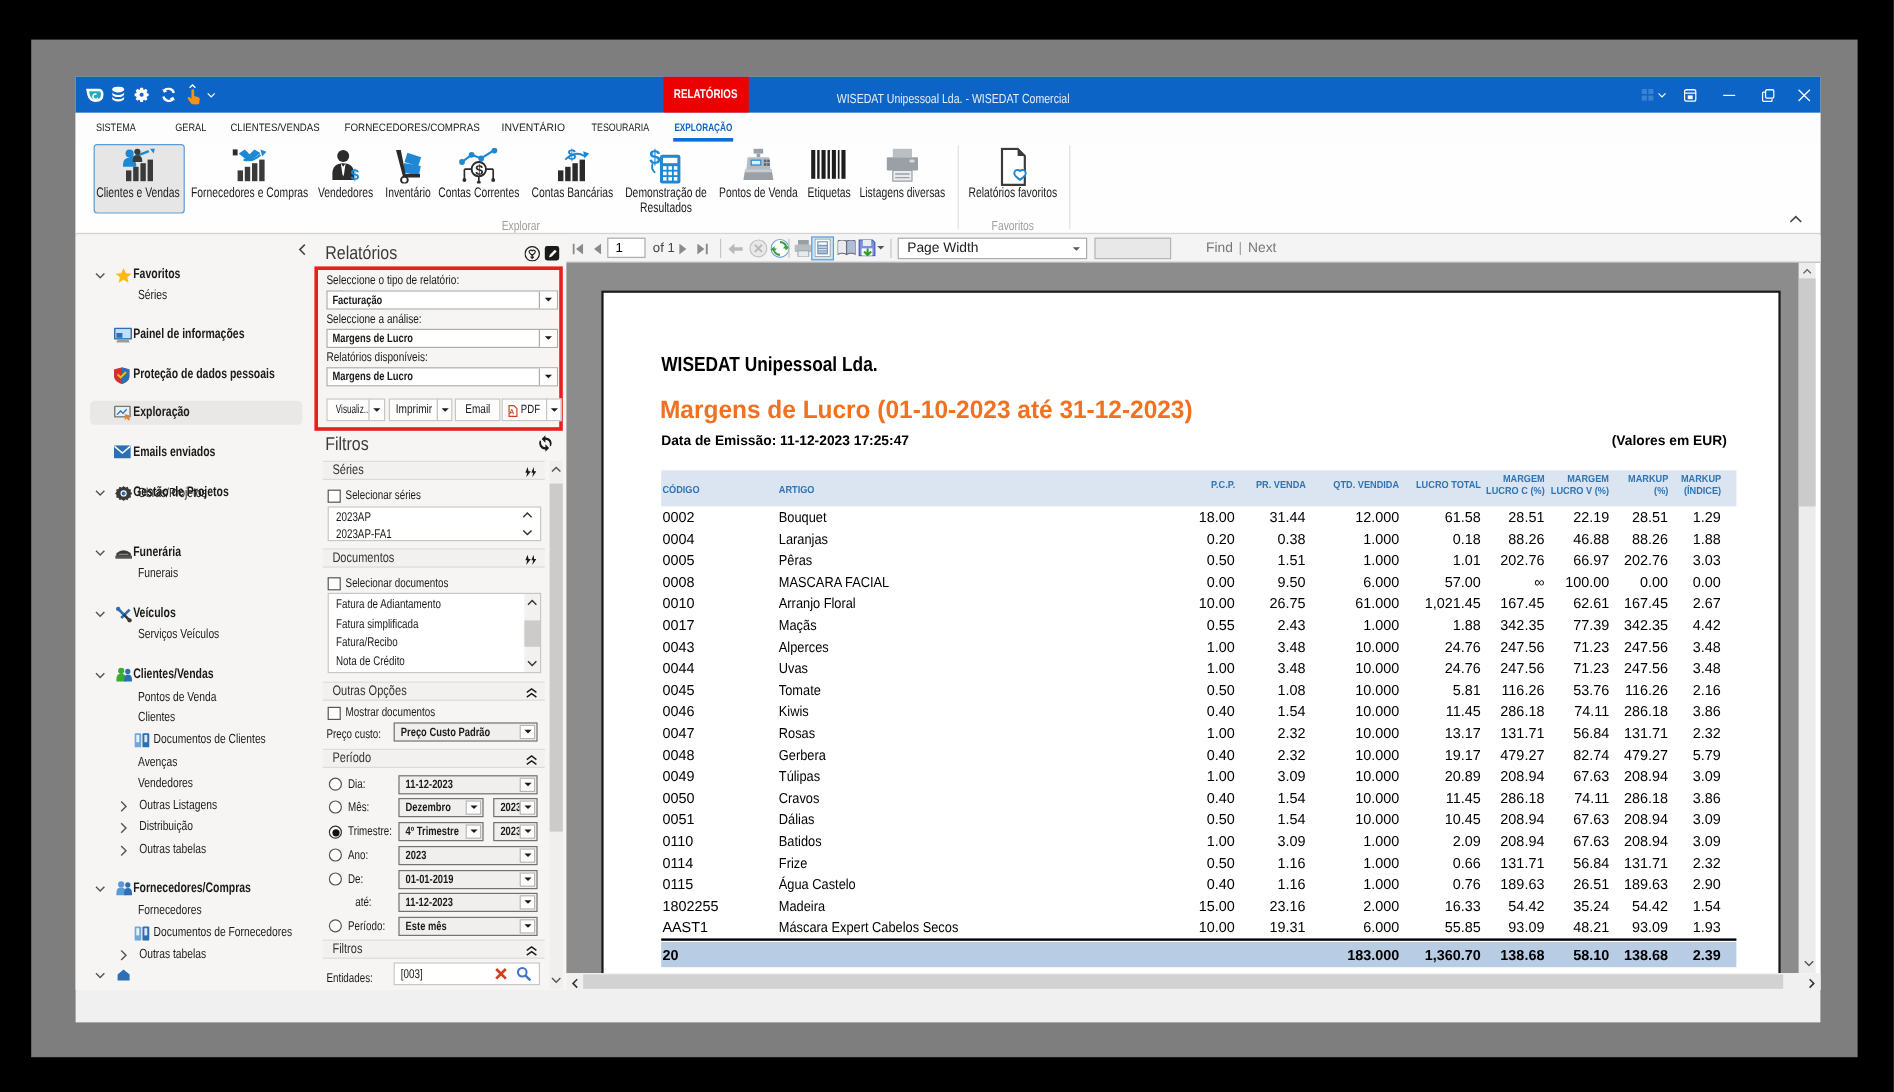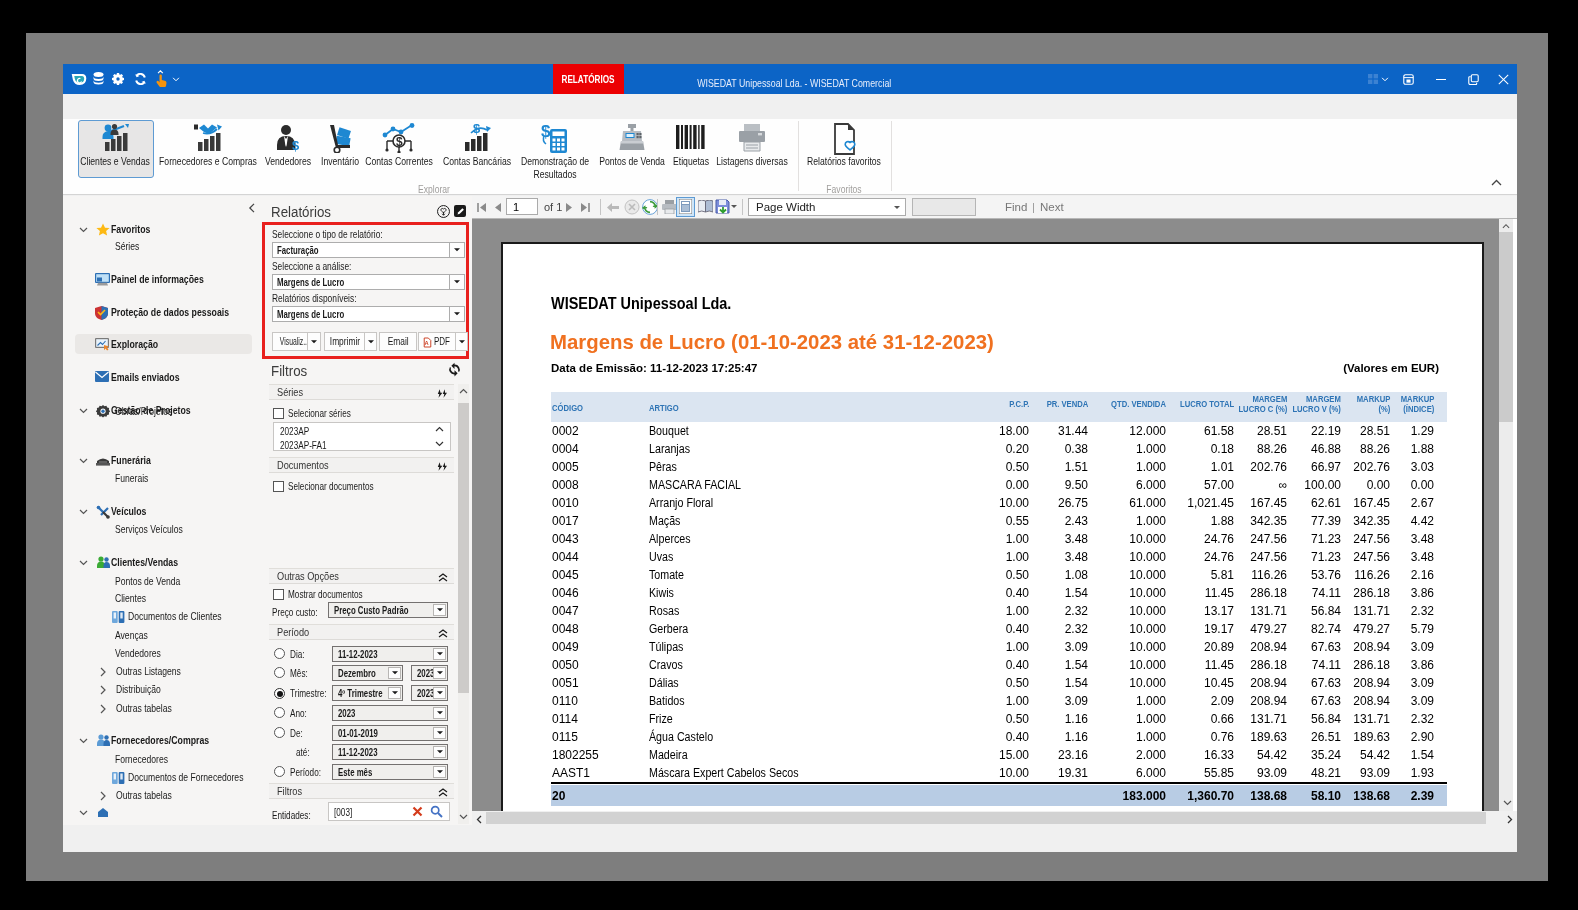--- a/index.html
+++ b/index.html
@@ -109,20 +109,30 @@
         </svg>
       <div style="position:absolute;left:1373px;top:15px;width:10px;height:1.4px;background:#fff"></div>
       <svg style="position:absolute;left:1405px;top:10px" width="11" height="11" viewBox="0 0 14 14" fill="none" stroke="#fff" stroke-width="1.4">
           <path d="M3.5 3.5 h-1.5 a1 1 0 0 0-1 1 v7 a2 2 0 0 0 2 2 h7 a1 1 0 0 0 1-1 v-1.5" stroke-linejoin="round"></path>
           <rect x="4.2" y="1" width="8.8" height="8.8" rx="1.5"></rect>
         </svg>
       <svg style="position:absolute;left:1435px;top:10px" width="11" height="11" viewBox="0 0 14 14" stroke="#fff" stroke-width="1.3">
           <line x1="1" y1="1" x2="13" y2="13"></line>
           <line x1="13" y1="1" x2="1" y2="13"></line>
         </svg>
+    </div>
+    <div id="menubar">
+      <span class="mi" style="left:17px;transform:scaleX(0.84)">SISTEMA</span>
+      <span class="mi" style="left:83px;transform:scaleX(0.85)">GERAL</span>
+      <span class="mi" style="left:129px;transform:scaleX(0.89)">CLIENTES/VENDAS</span>
+      <span class="mi" style="left:224px;transform:scaleX(0.91)">FORNECEDORES/COMPRAS</span>
+      <span class="mi" style="left:355px;transform:scaleX(0.96)">INVENTÁRIO</span>
+      <span class="mi" style="left:430px;transform:scaleX(0.82)">TESOURARIA</span>
+      <span class="mi mia" style="left:499px;transform:scaleX(0.76)">EXPLORAÇÃO</span>
+      <div style="position:absolute;left:498px;top:21px;width:50px;height:2.5px;background:#0e6ecd"></div>
     </div>
     <div id="ribbon">
       <div style="position:absolute;left:15px;top:1px;width:76px;height:58px;background:#e7e6e6;border:1px solid #5e9bd3;border-radius:3px"></div>
       <div class="rbtn" style="left:52px">
         <svg class="ricon" width="34" height="30" viewBox="0 0 34 30">
           <path d="M8 10 L26 3" stroke="#1e88d2" stroke-width="2" fill="none"></path>
             <path d="M27 1 l4 0 -1 4z" fill="#1e88d2"></path>
           <circle cx="10" cy="5" r="3.4" fill="#1e88d2"></circle>
             <path d="M4.5 14 q0-5.5 5.5-5.5 q5.5 0 5.5 5.5 l0 2 -11 0z" fill="#1e88d2"></path>
           <circle cx="16.5" cy="3.5" r="2.6" fill="#3a3a3a"></circle>
@@ -454,20 +464,35 @@
       </div>
       <div class="fbar" style="top:261px">
           <span>Documentos</span>
           <svg style="position:absolute;right:7px;top:4px" width="10" height="9" viewBox="0 0 13 11" fill="#1a1a1a">
             <path d="M3.5 0 L1 6 h2 L2 11 7 4.5 H4.5z"></path>
             <path d="M10 0 L7.5 6 h2 L8.5 11 13 4.5 H10.5z"></path>
           </svg>
         </div>
       <div class="cbx" style="left:16px;top:285px"></div>
         <div class="clab" style="left:31px;top:284px">Selecionar documentos</div>
+      <div class="lbox" style="top:298px;height:67px">
+        <div class="litem" style="top:3px">Fatura de Adiantamento</div>
+        <div class="litem" style="top:19px">Fatura simplificada</div>
+        <div class="litem" style="top:34px">Fatura/Recibo</div>
+        <div class="litem" style="top:50px">Nota de Crédito</div>
+        <div style="position:absolute;right:0;top:0;bottom:0;width:13px;background:#f2f1f0">
+          <svg class="sarr" style="position:absolute;right:2px;top:4px" width="9" height="6" viewBox="0 0 9 6">
+              <path d="M1 5l3.5-3.5L8 5" stroke="#333" stroke-width="1.2" fill="none"></path>
+            </svg>
+          <div style="position:absolute;left:0;top:22px;width:13px;height:22px;background:#cdcbc9"></div>
+          <svg class="sarr" style="position:absolute;right:2px;bottom:4px" width="9" height="6" viewBox="0 0 9 6">
+              <path d="M1 1l3.5 3.5L8 1" stroke="#333" stroke-width="1.2" fill="none"></path>
+            </svg>
+        </div>
+      </div>
       <div class="fbar" style="top:372px">
           <span>Outras Opções</span>
           <svg style="position:absolute;right:6px;top:4px" width="10" height="9" viewBox="0 0 10 9">
             <path d="M1 4 L5 1 9 4 M1 8 L5 5 9 8" stroke="#1a1a1a" stroke-width="1.2" fill="none"></path>
           </svg>
         </div>
       <div class="cbx" style="left:16px;top:393px"></div>
         <div class="clab" style="left:31px;top:392px">Mostrar documentos</div>
       <div class="clab" style="left:15px;top:410px">Preço custo:</div>
       <div class="gcombo" style="left:71px;top:406px;width:120px">

